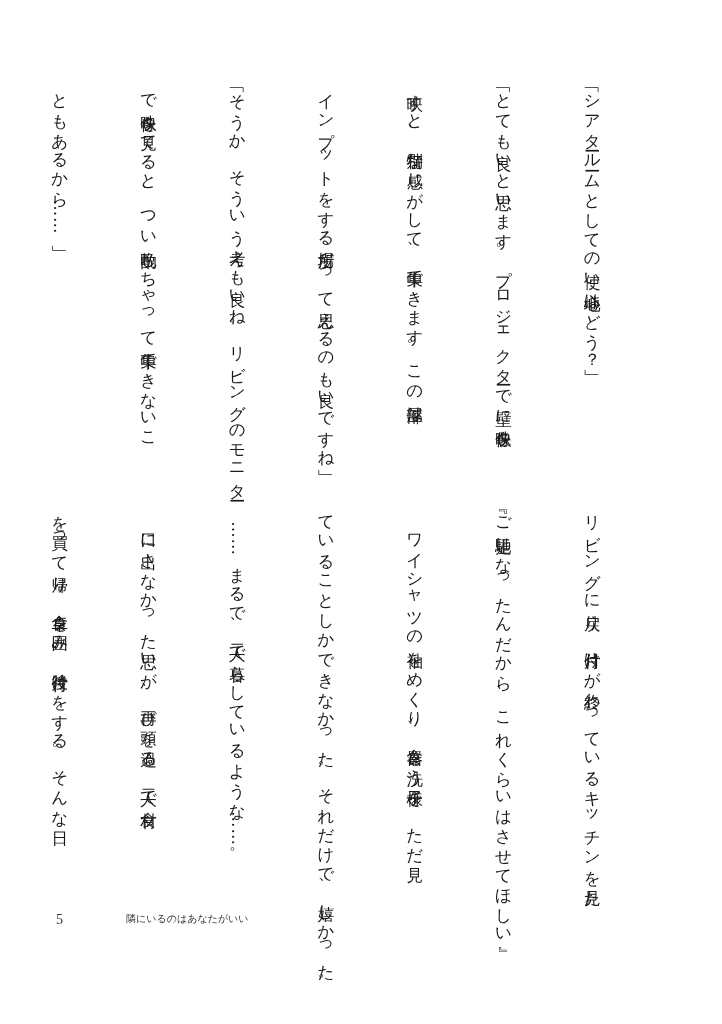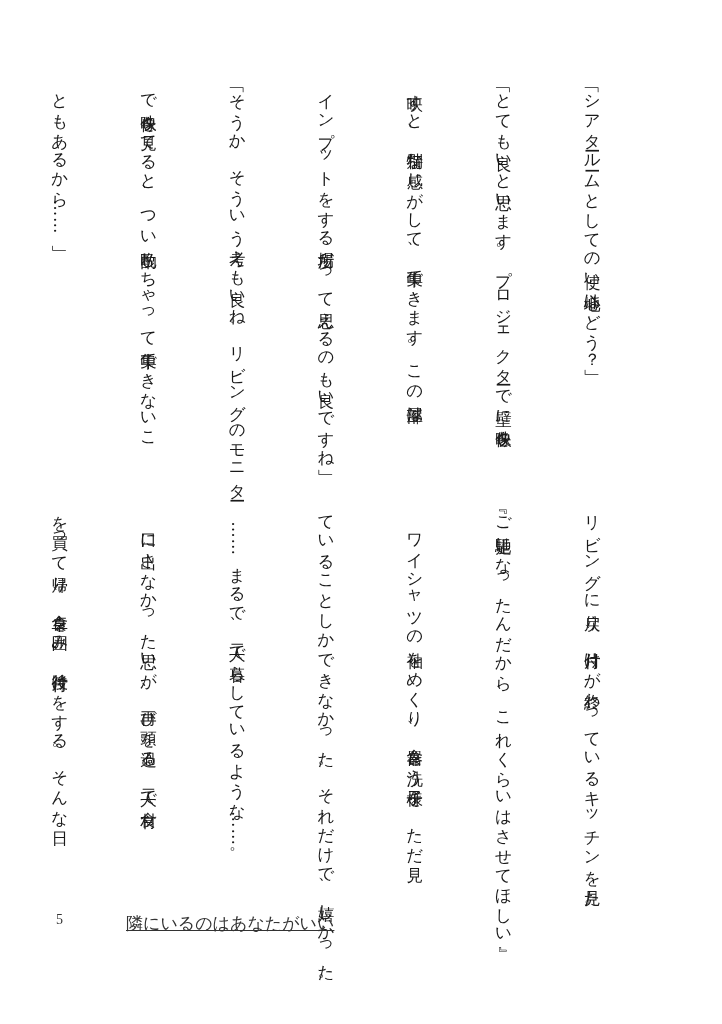--- a/index.html
+++ b/index.html
@@ -6,21 +6,21 @@
   body { width:722px; height:1024px; position:relative; overflow:hidden;
          font-family:"DejaVu Serif", "Liberation Serif", serif; color:#1a1a1a; }
   .page { position:absolute; left:0; top:0; width:722px; height:1024px; background:#fff; }
   .block { position:absolute; writing-mode:vertical-rl; -webkit-writing-mode:vertical-rl;
            font-size:16.5px; line-height:29.6px; letter-spacing:0.8px; white-space:pre; }
   .block-top { right:56px; top:82px; height:400px; }
   .block-bottom { right:56px; top:504px; height:400px; }
   .line { display:block; }
   .footer { position:absolute; top:912px; left:56px; font-size:14px; color:#333; }
   .page-number { position:absolute; left:0; top:0; font-family:"Liberation Serif", serif; }
-  .running-title { position:absolute; left:70px; top:0; white-space:nowrap; font-family:"DejaVu Sans", sans-serif; font-size:17px;text-decoration:underline; }
+  .running-title { position:absolute; left:70px; top:0; white-space:nowrap; font-family:"DejaVu Sans", sans-serif; font-size:10px; }
 </style>
 </head>
 <body>
 
 <div class="page">
 
   <div class="block block-top">
     <span class="line">「シアタールームとしての使い心地はどう？」</span>
     <span class="line">「とても良いと思います。プロジェクターで壁に映像を</span>
     <span class="line">映すと、特別な感じがして、集中できます。この部屋は</span>

